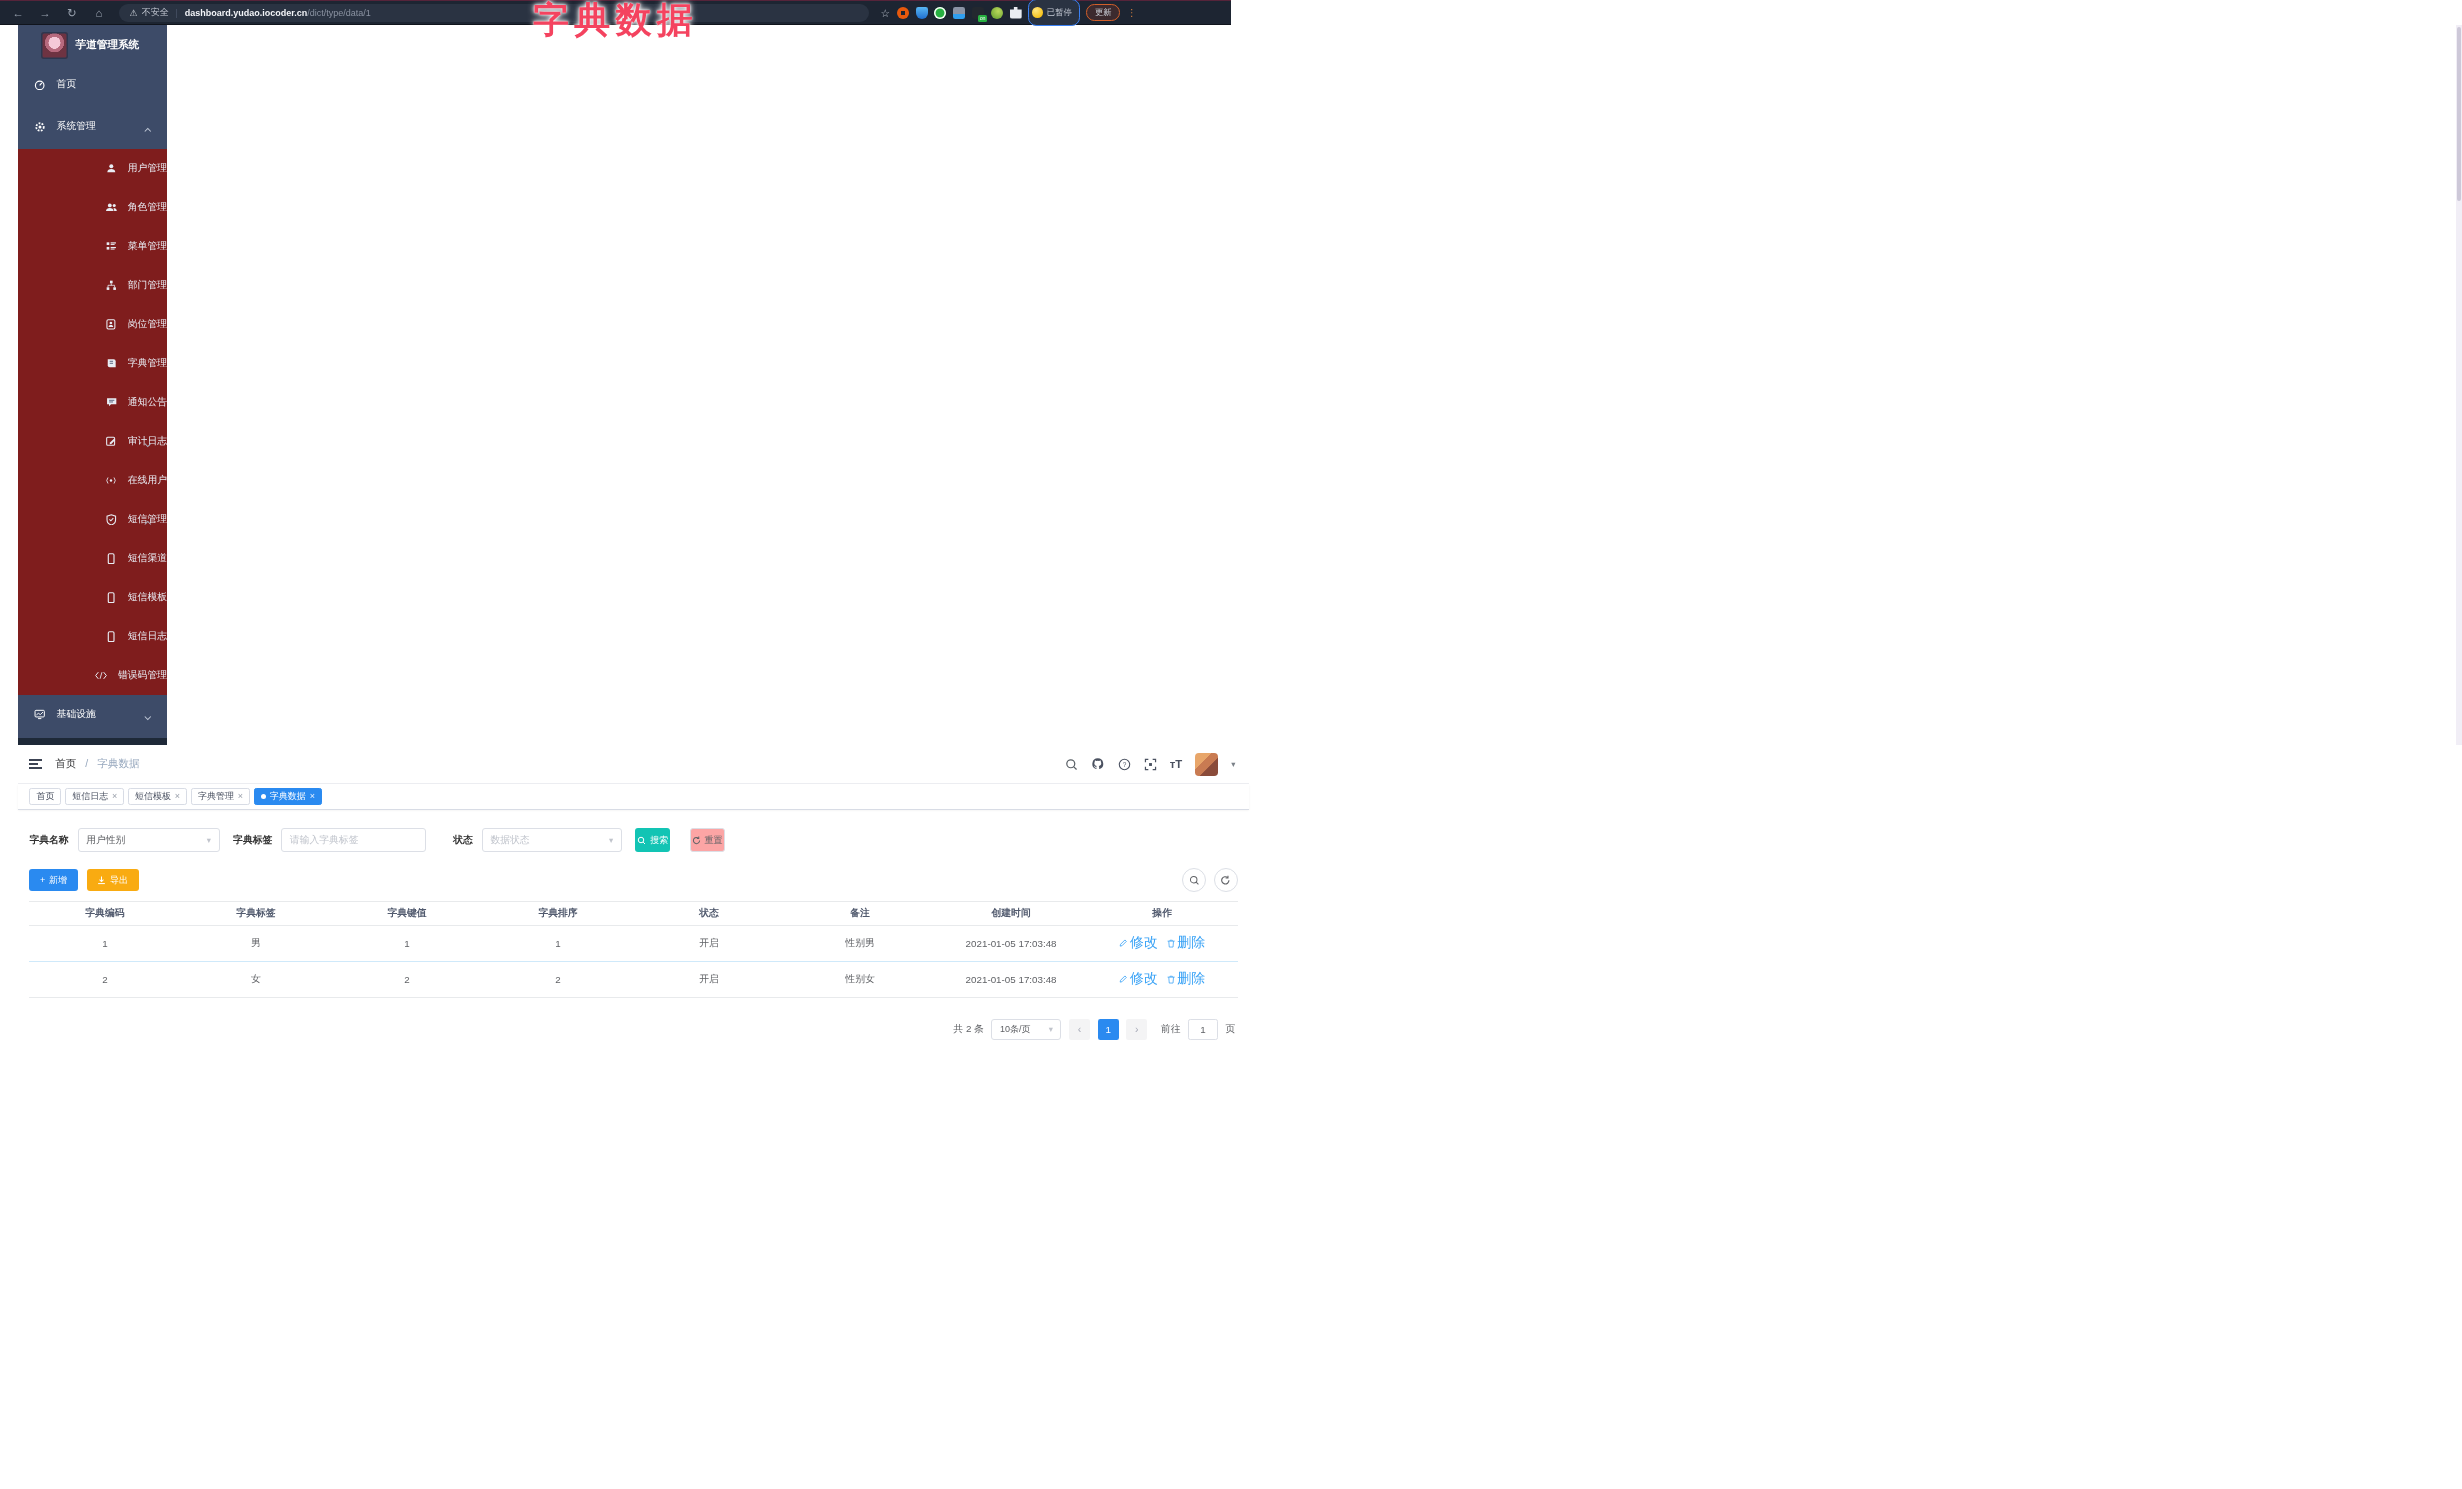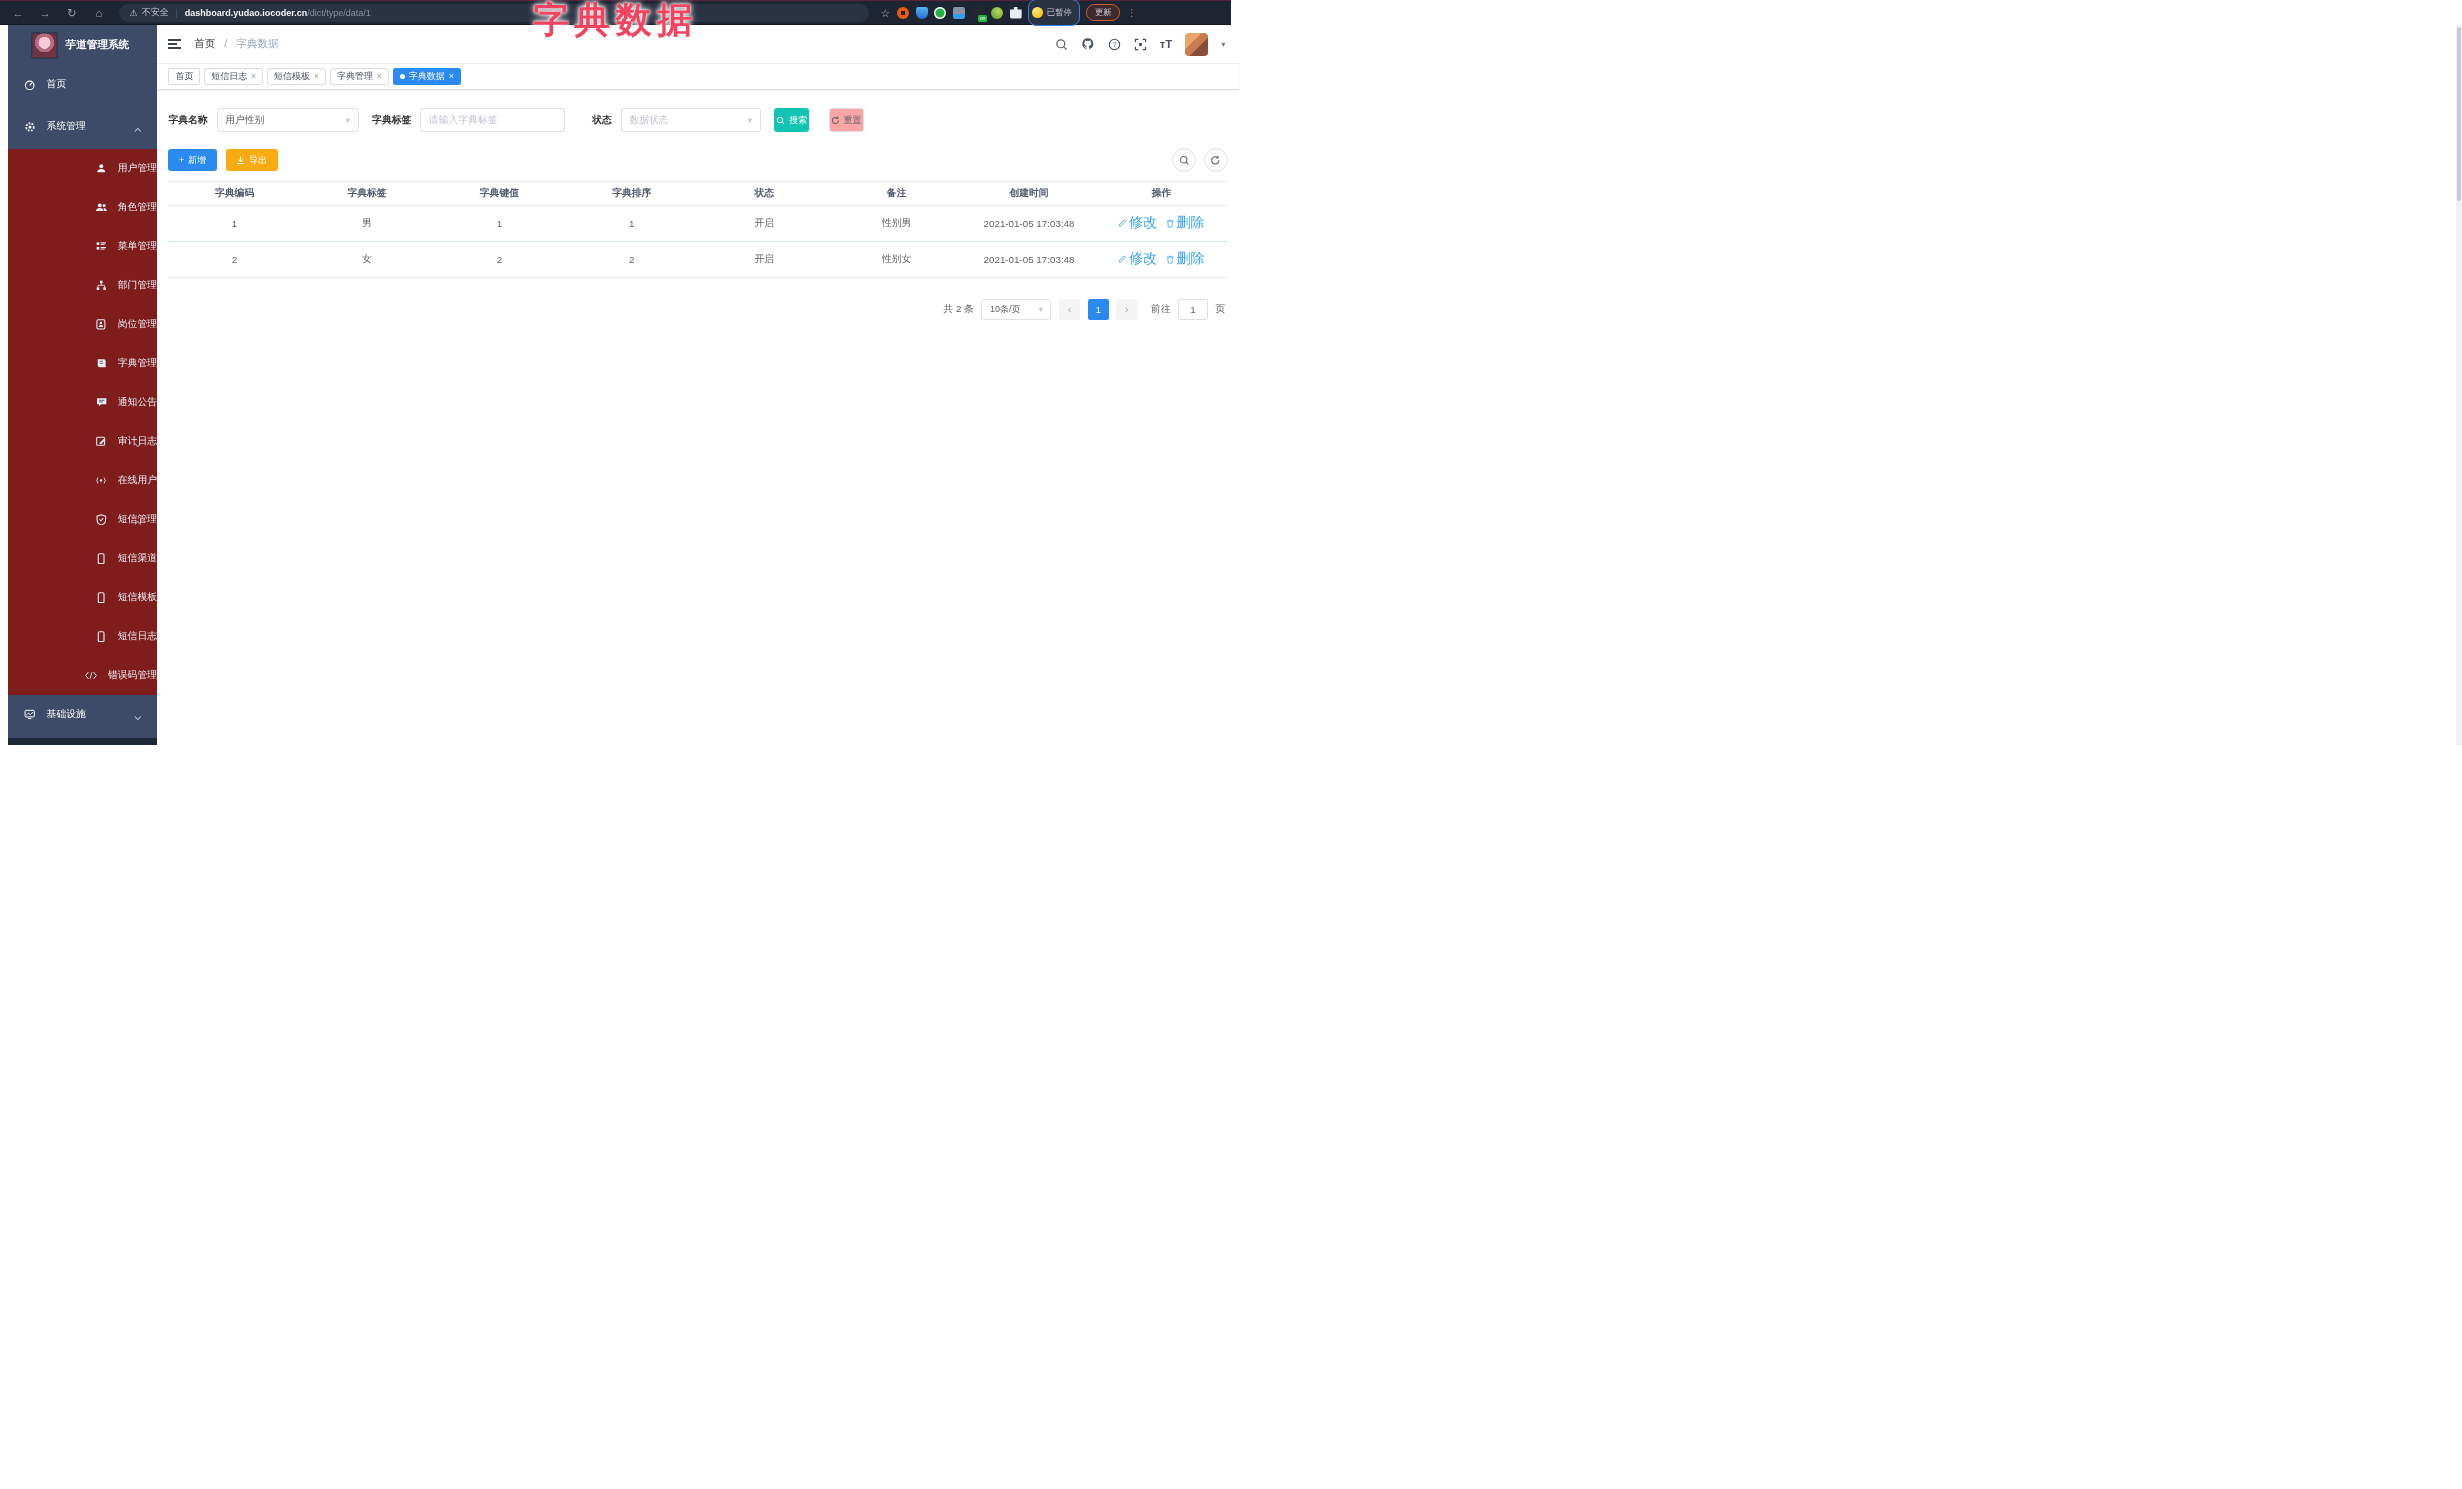--- a/index.html
+++ b/index.html
@@ -26,21 +26,21 @@
   .paused-pill { height:27px; border:1.5px solid #3b82f6; background:#2a3342; border-radius:8.3px;
     display:flex; align-items:center; padding:0 6.8px 0 3px; gap:3.8px; }
   .emoji { width:10.6px; height:10.6px; border-radius:50%;
     background:radial-gradient(circle at 35% 30%, #ffe680, #f7c41f 70%, #d89c00); }
   .paused-txt { color:#c7ccd6; font-size:8.3px; }
   .update-btn { height:16.7px; border:1.5px solid #d35f2a; background:#3c2a2e; border-radius:8.3px;
     color:#cfd4dc; font-size:8.3px; display:flex; align-items:center; padding:0 7.6px; }
   .kebab { color:#d8803f; font-size:9.8px; letter-spacing:0; }
 
   
-  .app { position:absolute; left:8px; top:25px; width:1231px; height:720px; display:flex; }
+  .app { position:absolute; left:18px; top:25px; width:1231px; height:720px; display:flex;flex-direction:column; }
 
   
   .sidebar { width:149px; height:720px; background:#3d4b68; position:relative; flex:none; overflow:hidden; }
   .logo-row { height:40px; display:flex; align-items:center; padding-left:23px; gap:7.6px; }
   .logo-img { width:27px; height:27px; border-radius:3px; flex:none;
     background:radial-gradient(circle at 50% 40%, #f5c9d8 0 28%, #b76a7e 29% 45%, #6e3342 46%);
     box-shadow:inset 0 0 0 1.5px #2c3850; }
   .logo-title { color:#fff; font-size:10.6px; font-weight:bold; white-space:nowrap; }
   .m-item { display:flex; align-items:center; height:39px; padding-left:16px; color:#ffffff;
     font-size:9.8px; cursor:pointer; position:relative; }

